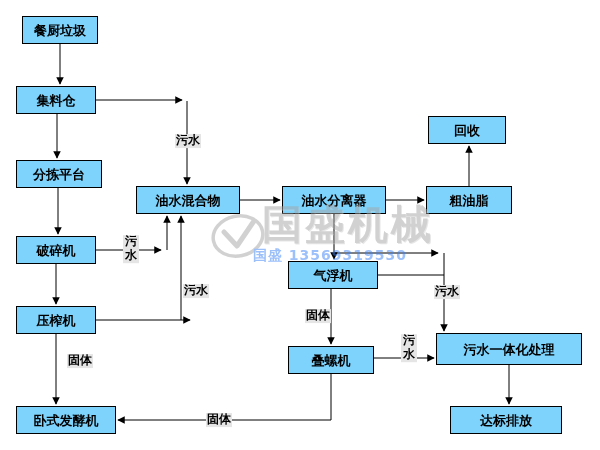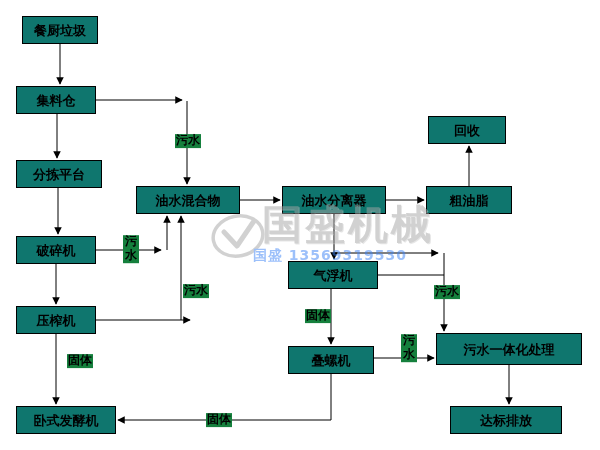--- a/index.html
+++ b/index.html
@@ -2,28 +2,28 @@
 <html><head>
 <meta charset="utf-8">
 <style>
   html,body{margin:0;padding:0;}
   body{font-family:"DejaVu Sans","Liberation Sans",sans-serif;background:#ffffff;}
   #stage{position:relative;width:600px;height:450px;background:#ffffff;overflow:hidden;}
   #flow-svg{position:absolute;left:0;top:0;z-index:1;}
   .fl{stroke:#000;stroke-width:1;fill:none;}
   .node{
     position:absolute;z-index:10;box-sizing:border-box;
-    border:1px solid #000;background:#0f766e;
+    border:1px solid #000;background:#7dd3fc;
     display:flex;align-items:center;justify-content:center;
     font-size:13px;font-weight:bold;color:#000;line-height:1;
     white-space:nowrap;
   }
   .elabel{
     position:absolute;z-index:12;transform:translate(-50%,-50%);
-    background:#15803d;font-size:12px;font-weight:bold;color:#000;
+    background:#e5e5e5;font-size:12px;font-weight:bold;color:#000;
     padding:0 1px;line-height:1.15;text-align:center;
   }
   .elabel.vstack{width:14px;word-break:break-all;white-space:normal;}
   #watermark{position:absolute;left:0;top:0;width:511px;height:450px;z-index:20;
     pointer-events:none;opacity:0.5;border-radius:21px;}
   #wm-brand{position:absolute;left:262px;top:204px;font-size:40px;font-weight:bold;
     color:#a5a5a5;letter-spacing:3px;line-height:1;white-space:nowrap;
     text-shadow:1px 1px 0 #cfcfcf;}
   #wm-phone{position:absolute;left:253px;top:247px;font-size:14px;font-weight:bold;
     color:#3b82f6;letter-spacing:1px;white-space:nowrap;}

